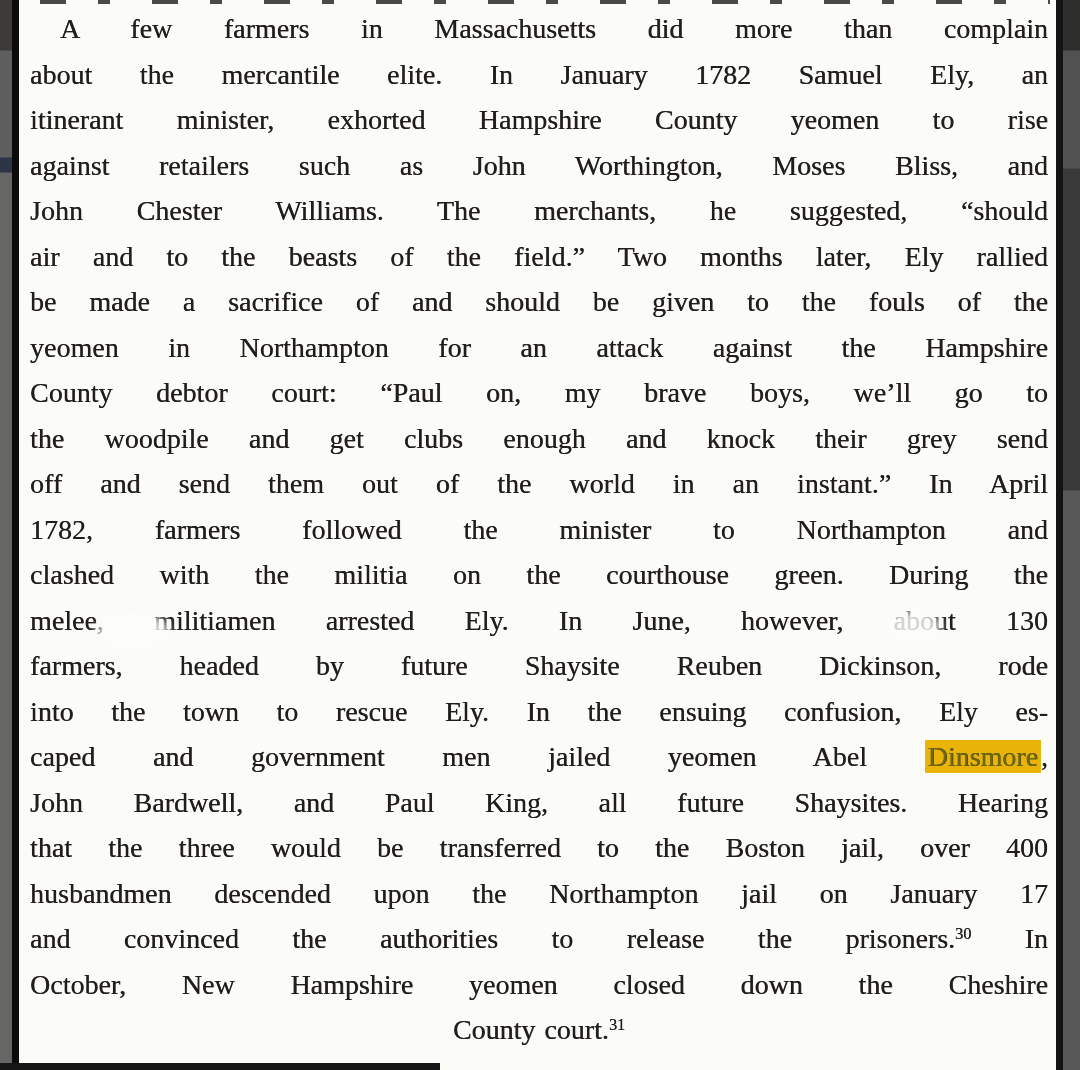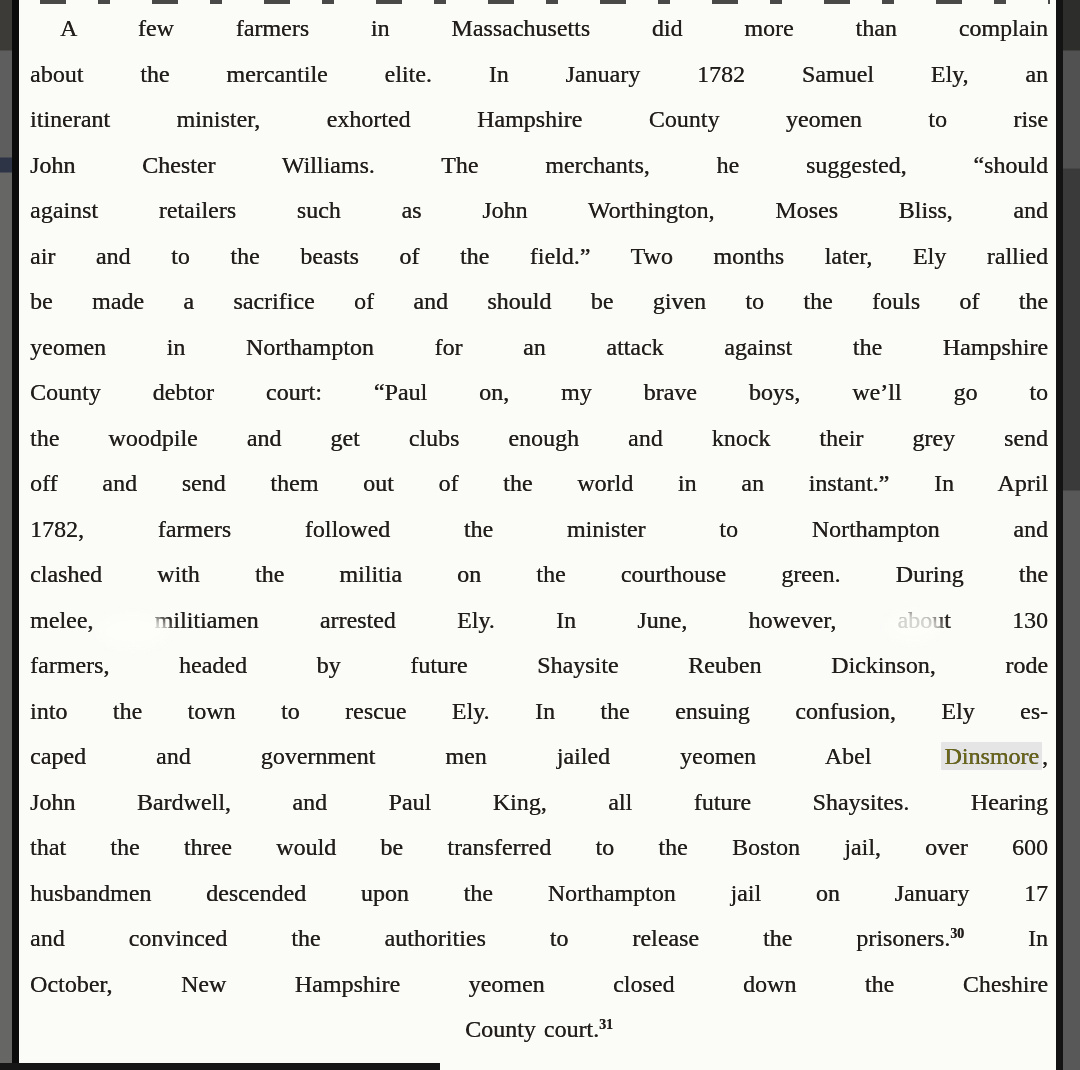--- a/index.html
+++ b/index.html
@@ -29,73 +29,73 @@
       #1d1d1d 0 26px, transparent 26px 58px, #1d1d1d 58px 70px, transparent 70px 112px);}
   .bottom-crop-artifact{left:0;top:1063px;width:440px;height:7px;background:#161616;}
   .scan-smudge{position:absolute;border-radius:50%;
     background:rgba(252,252,249,0.82);filter:blur(4px);}
   .smudge-melee{left:96px;top:612px;width:74px;height:38px;}
   .smudge-about{left:884px;top:610px;width:58px;height:34px;}
 
   
   .text-block{
     position:absolute;left:30px;top:6px;width:1018px;
-    font-size:24px;color:#201d1a;
+    font-size:28px;color:#201d1a;
     text-shadow:0.35px 0 0 rgba(32,29,26,0.85);
     word-spacing:2px;
   }
   .line{
     text-align:justify;
     height:45.5px;line-height:45.5px;overflow:hidden;
     white-space:normal;
   }
   .line::after{content:"";display:inline-block;width:100%;height:0;}
   .line.indent{text-indent:30px;}
   .line.no-just{text-align:center;}
   .line.no-just::after{content:none;}
   .hl{padding:1px 3px;border-radius:1px;}
   sup.fn{
-    font-size:0.58em;font-weight:bold;
+    font-size:0.58em;font-weight:normal;
     vertical-align:baseline;position:relative;top:-0.55em;
     letter-spacing:0;
     margin-top:45px;
   }
 </style>
 </head>
 <body>
 
 <div class="edge left-grey-col"></div>
 <div class="edge left-black-rule"></div>
 <div class="edge right-black-rule"></div>
 <div class="edge right-grey-col"></div>
 <div class="edge top-crop-artifact"></div>
 <div class="edge bottom-crop-artifact"></div>
 
 <div class="text-block">
   <div class="line indent">A few farmers in Massachusetts did more than complain</div>
   <div class="line">about the mercantile elite. In January 1782 Samuel Ely, an</div>
   <div class="line">itinerant minister, exhorted Hampshire County yeomen to rise</div>
+  <div class="line">against retailers such as John Worthington, Moses Bliss, and</div>
   <div class="line">John Chester Williams. The merchants, he suggested, “should</div>
-  <div class="line">against retailers such as John Worthington, Moses Bliss, and</div>
   <div class="line">air and to the beasts of the field.” Two months later, Ely rallied</div>
   <div class="line">be made a sacrifice of and should be given to the fouls of the</div>
   <div class="line">yeomen in Northampton for an attack against the Hampshire</div>
   <div class="line">County debtor court: “Paul on, my brave boys, we’ll go to</div>
   <div class="line">the woodpile and get clubs enough and knock their grey send</div>
   <div class="line">off and send them out of the world in an instant.” In April</div>
   <div class="line">1782, farmers followed the minister to Northampton and</div>
   <div class="line">clashed with the militia on the courthouse green. During the</div>
   <div class="line">melee, militiamen arrested Ely. In June, however, about 130</div>
   <div class="line">farmers, headed by future Shaysite Reuben Dickinson, rode</div>
   <div class="line">into the town to rescue Ely. In the ensuing confusion, Ely es-</div>
   <div class="line">
-    <span>caped and government men jailed yeomen Abel </span><span class="hl" style="background: #e5e5e5; color: rgb(107, 103, 23);">Dinsmore</span><span>,</span>
+    <span>caped and government men jailed yeomen Abel </span><span class="hl" style="background: #eab308; color: rgb(107, 103, 23);">Dinsmore</span><span>,</span>
   </div>
   <div class="line">John Bardwell, and Paul King, all future Shaysites. Hearing</div>
-  <div class="line">that the three would be transferred to the Boston jail, over 600</div>
+  <div class="line">that the three would be transferred to the Boston jail, over 400</div>
   <div class="line">husbandmen descended upon the Northampton jail on January 17</div>
   <div class="line">
     <span>and convinced the authorities to release the prisoners.</span><sup class="fn">30</sup><span> In</span>
   </div>
   <div class="line">October, New Hampshire yeomen closed down the Cheshire</div>
   <div class="line no-just">
     <span>County court.</span><sup class="fn">31</sup>
   </div>
 </div>
 

